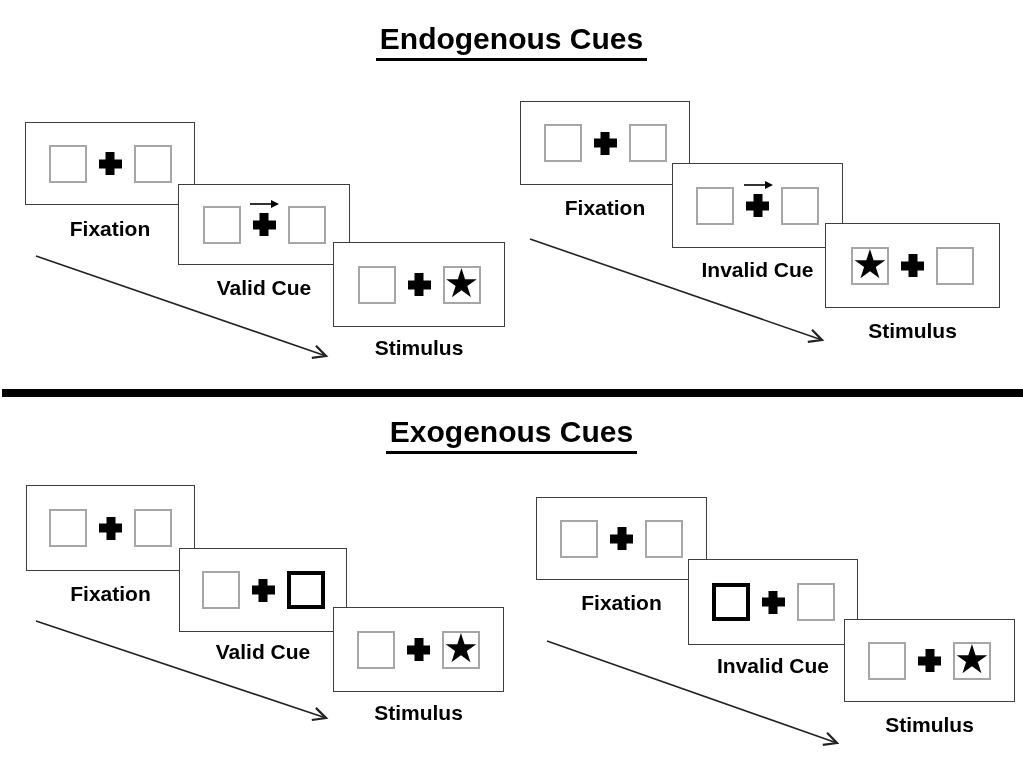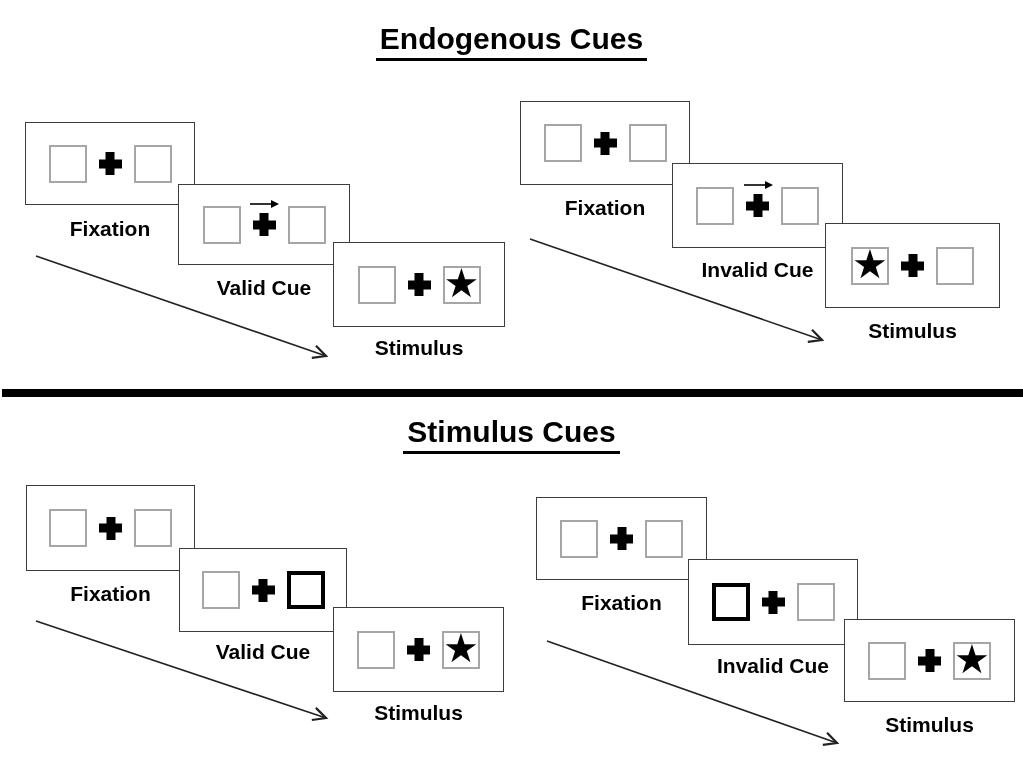--- a/index.html
+++ b/index.html
@@ -140,21 +140,21 @@
       <div class="box"></div>
     </div>
     <div class="panel-label" style="left:825px;top:319px;width:175px">Stimulus</div>
   </div>
 
   
   <div class="divider"></div>
 
   
   <div class="section-title" style="top:415px;">
-    <span>Stimulus Cues</span>
+    <span>Exogenous Cues</span>
   </div>
 
   
   <div style="display:contents">
     <div class="panel" style="left:26px;top:485px;width:169px;height:86px">
       <div class="box"></div>
       <div class="pluswrap">
           <div class="plus"></div>
         </div>
       <div class="box"></div>

